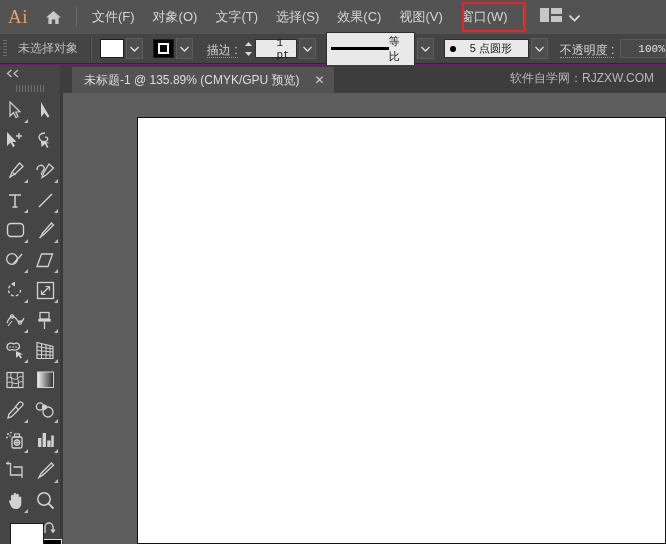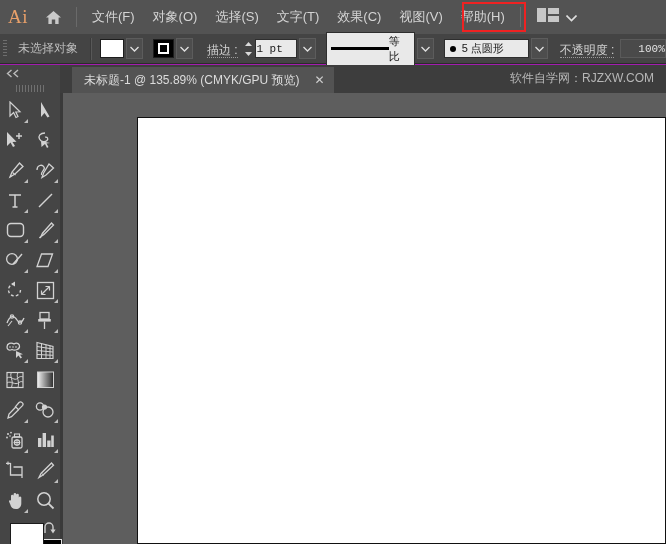--- a/index.html
+++ b/index.html
@@ -6,21 +6,21 @@
     margin: 0; padding: 0;
     width: 666px; height: 544px;
     overflow: hidden;
     background: #535353;
     font-family: "Liberation Sans", "DejaVu Sans", sans-serif;
     -webkit-font-smoothing: antialiased;
   }
   #app {
     position: relative;
     width: 666px; height: 544px;
-    background: #a21caf;
+    background: #701a75;
   }
 
   
   .menubar {
     position: absolute; left: 0; top: 0;
     width: 666px; height: 34px;
     background: #535353;
     display: flex; align-items: center;
     box-sizing: border-box;
   }
@@ -127,42 +127,42 @@
     display: flex; flex-direction: column; align-items: center; justify-content: center;
     margin-left: 6px; margin-right: 1px;
   }
   .num-field {
     width: 42px; height: 19px;
     background: #e9e9e9;
     border: 1px solid #2e2e2e;
     box-sizing: border-box;
     color: #181818; font-size: 11px;
     display: flex; align-items: center;
-    padding-left: 0;
+    padding-left: 20px;
     font-family: "Liberation Mono", "DejaVu Sans Mono", monospace;
   }
   .profile-field {
     width: 90px; height: 19px;
     background: #e9e9e9;
     border: 1px solid #2e2e2e;
     box-sizing: border-box;
     display: flex; align-items: center; justify-content: space-between;
     padding: 16px 4px;
     color: #161616; font-size: 11px;
   }
   .profile-line {
     width: 60px; height: 3px; background: #000; display:block;
   }
   .brush-field {
     width: 86px; height: 19px;
     background: #e9e9e9;
     border: 1px solid #2e2e2e;
     box-sizing: border-box;
     display: flex; align-items: center;
-    gap: 6px; padding: 0 5px;
+    gap: 14px; padding: 0 5px;
     color: #161616; font-size: 11px;
   }
   .brush-dot {
     width: 6px; height: 6px; border-radius: 50%; background: #000; display:block;
     flex: 0 0 auto;
   }
   .opacity-field {
     width: 46px; height: 19px;
     background: #4a4a4a;
     border: 1px solid #5a5a5a;
@@ -299,25 +299,25 @@
     <div class="ai-logo">Ai</div>
     <div class="home-icon">
       <svg width="17" height="15" viewBox="0 0 17 15">
         <path d="M8.5 1 L16 7.5 L13.6 7.5 L13.6 14 L10.2 14 L10.2 9.6 L6.8 9.6 L6.8 14 L3.4 14 L3.4 7.5 L1 7.5 Z" fill="#c9c9c9"></path>
       </svg>
     </div>
     <div class="vsep"></div>
     <div class="menu-items">
       <div class="menu-item">文件(F)</div>
       <div class="menu-item">对象(O)</div>
+      <div class="menu-item">文字(T)</div>
       <div class="menu-item">选择(S)</div>
-      <div class="menu-item">文字(T)</div>
       <div class="menu-item">效果(C)</div>
       <div class="menu-item">视图(V)</div>
-      <div class="menu-item">帮助(H)</div>
+      <div class="menu-item">窗口(W)</div>
     </div>
     <div class="vsep" style="margin-left:6px;"></div>
     <div class="ws-switcher">
       <span class="ws-icon">
         <svg width="22" height="14" viewBox="0 0 22 14">
           <rect x="0" y="0" width="9" height="14" fill="#c7c7c7"></rect>
           <rect x="11" y="0" width="11" height="6" fill="#c7c7c7"></rect>
           <rect x="11" y="8" width="11" height="6" fill="#c7c7c7"></rect>
         </svg>
       </span>

